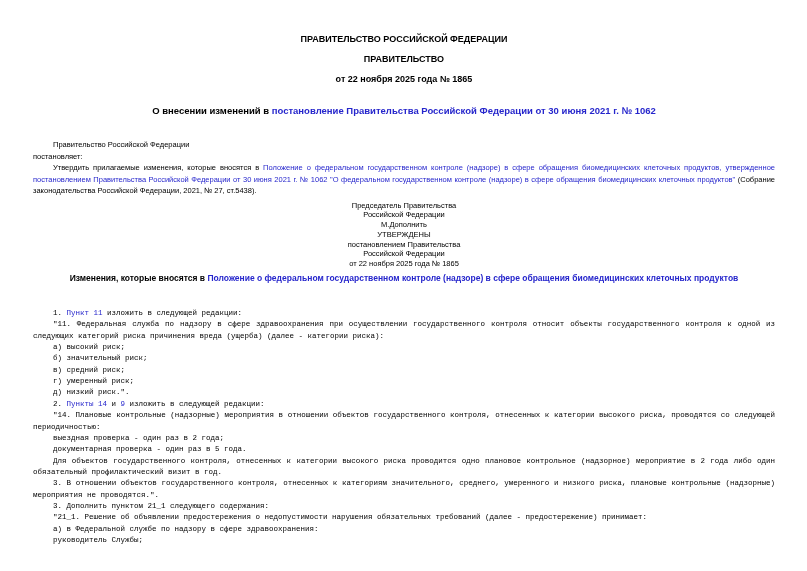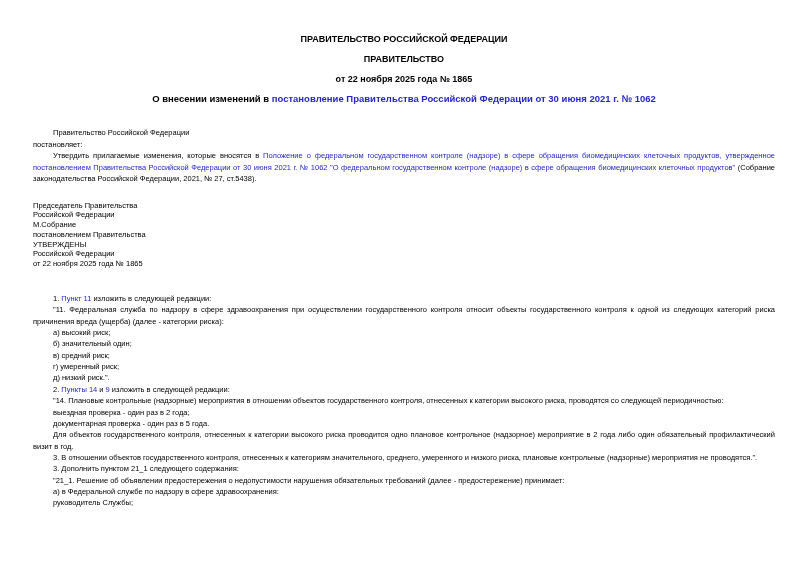--- a/index.html
+++ b/index.html
@@ -6,34 +6,34 @@
   body {
     width:807px; height:571px; background:#ffffff; overflow:hidden;
     font-family:"Liberation Sans", sans-serif; color:#000000;
   }
   .page { padding:34px 32px 0 33px; }
 
   .doc-header { text-align:center; font-weight:bold; font-size:9px; line-height:11px; }
   .doc-header .hline { margin-bottom:9px; }
   .doc-header .hline:last-child { margin-bottom:0; }
 
-  .doc-title { margin-top:8px; text-align:center; font-weight:bold; font-size:9.5px; line-height:12px; }
+  .doc-title { margin-top:20px; text-align:center; font-weight:bold; font-size:9.5px; line-height:12px; }
 
   a.lnk, span.lnk { color:#2626cc; text-decoration:none; cursor:pointer; }
 
   .preamble { margin-top:22px; font-size:7.5px; line-height:11.5px; }
   .para { text-indent:20px; margin:0; }
   .noindent { text-indent:0; }
   .justify { text-align:justify; }
 
-  .signature { margin-top:16px; text-align:left; font-size:7.5px; line-height:9.8px; }
+  .signature { margin-top:4px; text-align:center; font-size:7.5px; line-height:9.8px; }
 
   .changes-heading { margin-top:4px; text-align:center; font-weight:bold; font-size:8.5px; line-height:11px; }
 
-  .doc-body { margin-top:24px; font-size:7.5px; line-height:11.35px; }
+  .doc-body { margin-top:24px; font-size:7.5px; line-height:11.35px;font-family:Liberation Mono, monospace; }
 </style>
 </head>
 <body>
 
 <div class="page">
 
   <div class="doc-header">
     <div class="hline">ПРАВИТЕЛЬСТВО РОССИЙСКОЙ ФЕДЕРАЦИИ</div>
     <div class="hline">ПРАВИТЕЛЬСТВО</div>
     <div class="hline">от 22 ноября 2025 года № 1865</div>
@@ -47,33 +47,36 @@
     <div class="para">Правительство Российской Федерации</div>
     <div class="para noindent">постановляет:</div>
     <div class="para justify">
       <span>Утвердить прилагаемые изменения, которые вносятся в </span><span class="lnk">Положение о федеральном государственном контроле (надзоре) в сфере обращения биомедицинских клеточных продуктов, утвержденное постановлением Правительства Российской Федерации от 30 июня 2021 г. № 1062 "О федеральном государственном контроле (надзоре) в сфере обращения биомедицинских клеточных продуктов"</span><span> (Собрание законодательства Российской Федерации, 2021, № 27, ст.5438).</span>
     </div>
   </div>
 
   <div class="signature">
       <div>Председатель Правительства</div>
       <div>Российской Федерации</div>
-      <div>М.Собрание</div>
+      <div>М.Дополнить</div>
+      <div>УТВЕРЖДЕНЫ</div>
       <div>постановлением Правительства</div>
-      <div>УТВЕРЖДЕНЫ</div>
       <div>Российской Федерации</div>
       <div>от 22 ноября 2025 года № 1865</div>
     </div>
 
+  <div class="changes-heading">
+    <span>Изменения, которые вносятся в </span><span class="lnk">Положение о федеральном государственном контроле (надзоре) в сфере обращения биомедицинских клеточных продуктов</span>
+  </div>
 
   <div class="doc-body">
       <div class="para"><span>1. </span><span class="lnk">Пункт 11</span><span> изложить в следующей редакции:</span></div>
       <div class="para justify"><span>"11. Федеральная служба по надзору в сфере здравоохранения при осуществлении государственного контроля относит объекты государственного контроля к одной из следующих категорий риска причинения вреда (ущерба) (далее - категории риска):</span></div>
       <div class="para"><span>а) высокий риск;</span></div>
-      <div class="para"><span>б) значительный один;</span></div>
+      <div class="para"><span>б) значительный риск;</span></div>
       <div class="para"><span>в) средний риск;</span></div>
       <div class="para"><span>г) умеренный риск;</span></div>
       <div class="para"><span>д) низкий риск.".</span></div>
       <div class="para"><span>2. </span><span class="lnk">Пункты 14</span><span> и </span><span class="lnk">9</span><span> изложить в следующей редакции:</span></div>
       <div class="para justify"><span>"14. Плановые контрольные (надзорные) мероприятия в отношении объектов государственного контроля, отнесенных к категории высокого риска, проводятся со следующей периодичностью:</span></div>
       <div class="para"><span>выездная проверка - один раз в 2 года;</span></div>
       <div class="para"><span>документарная проверка - один раз в 5 года.</span></div>
       <div class="para justify"><span>Для объектов государственного контроля, отнесенных к категории высокого риска проводится одно плановое контрольное (надзорное) мероприятие в 2 года либо один обязательный профилактический визит в год.</span></div>
       <div class="para justify"><span>3. В отношении объектов государственного контроля, отнесенных к категориям значительного, среднего, умеренного и низкого риска, плановые контрольные (надзорные) мероприятия не проводятся.".</span></div>
       <div class="para"><span>3. Дополнить пунктом 21_1 следующего содержания:</span></div>

